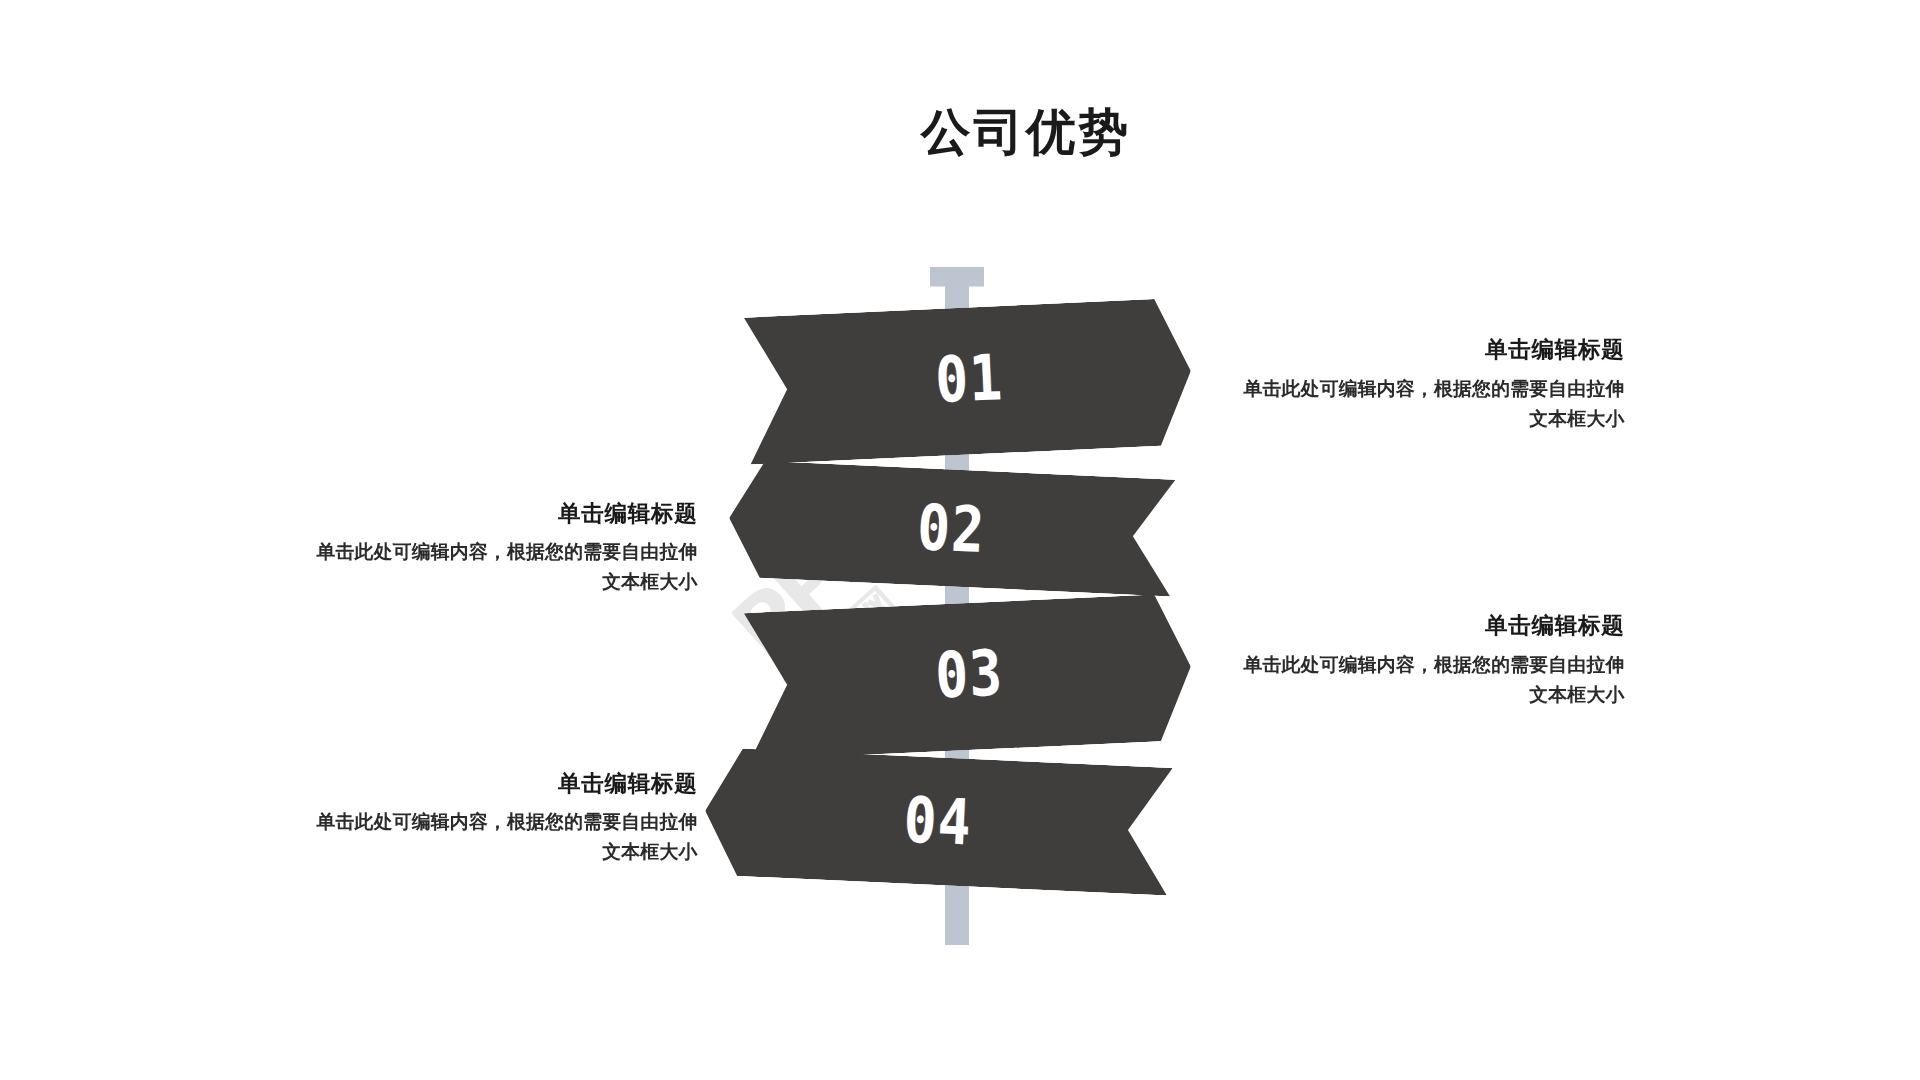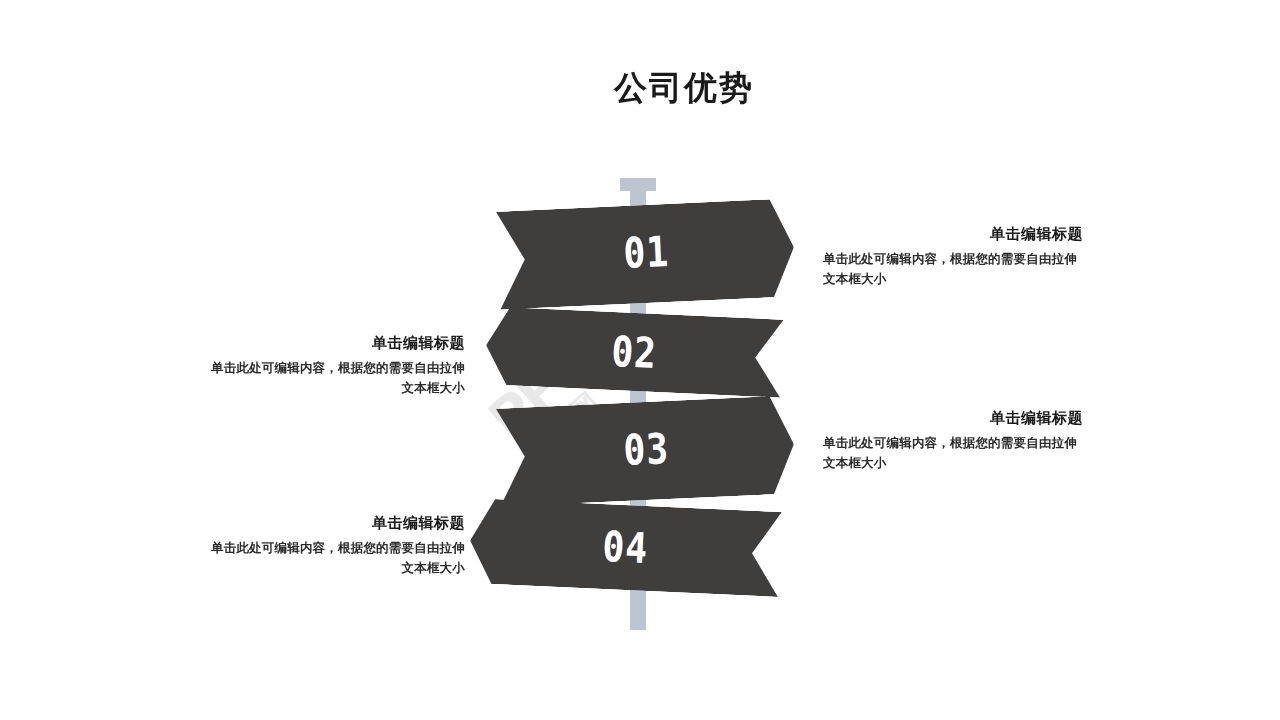--- a/index.html
+++ b/index.html
@@ -155,20 +155,21 @@
     letter-spacing: 0.5px;
     margin-bottom: 6px;
     text-align: right;
   }
   .tb-body {
     font-size: 12.5px;
     font-weight: bold;
     color: #2b2b2b;
     line-height: 1.55;
     letter-spacing: 0.2px;
+    text-align: right;
   }
   .text-block.align-right { text-align: right; }
   .text-block.align-left  { text-align: left; }
 
   #text-1 { left: 823px; top: 224px; }
   #text-2 { left: 205px; top: 333px; }
   #text-3 { left: 823px; top: 408px; }
   #text-4 { left: 205px; top: 513px; }
 </style>
 </head>

